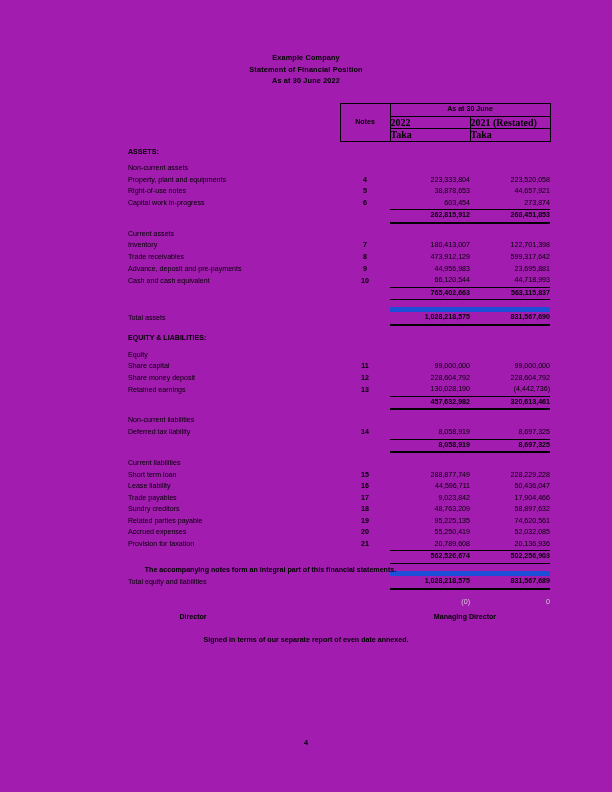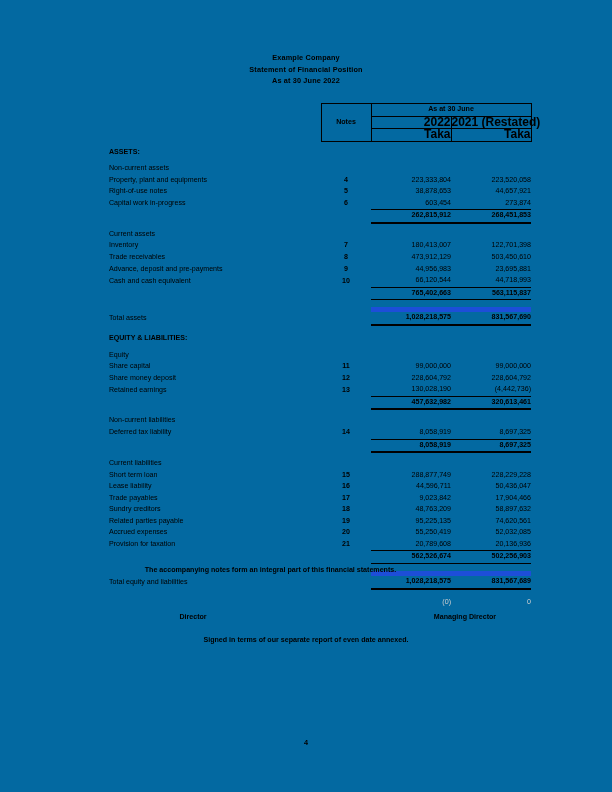--- a/index.html
+++ b/index.html
@@ -4,21 +4,21 @@
 <style>
   html, body {
     margin: 0;
     padding: 0;
     background: #9a9a9a;
   }
   .page {
     position: relative;
     width: 612px;
     height: 792px;
-    background: #0369a1;
+    background: #a21caf;
     margin: 0 auto;
     font-family: "Liberation Sans", sans-serif;
     color: #000000;
     overflow: hidden;
   }
 
   
   .title-block {
     position: absolute;
     top: 52px;
@@ -30,21 +30,21 @@
     font-size: 7.3px;
     font-weight: bold;
     line-height: 11.6px;
     letter-spacing: 0.15px;
   }
 
   
   .stmt {
     position: absolute;
     top: 103px;
-    left: 109px;
+    left: 128px;
     width: 422px;
     border-collapse: collapse;
     table-layout: fixed;
     font-size: 7.1px;
   }
   .stmt td {
     padding: 0;
     vertical-align: bottom;
     height: 11.55px;
     line-height: 11.55px;
@@ -56,26 +56,27 @@
   col.c-y1    { width: 80px; }
   col.c-gap   { width: 0px; }
   col.c-y2    { width: 80px; }
 
   .lbl    { text-align: left; padding-left: 1px; }
   .notes  { text-align: center; }
   .num    { text-align: right; padding-right: 5px; }
 
   
   .hdr-cell {
-    text-align: right;
-    font-weight: bold;
-    font-size: 12px;
+    text-align: left;
+    font-weight: bold;
+    font-size: 10px;
     border: 1px solid #000;
     height: 11.2px;
     line-height: 11.2px;
+    font-family: Liberation Serif, serif;
   }
   .hdr-notes {
     text-align: center;
     font-weight: bold;
     border: 1px solid #000;
     margin-left: 16px;
   }
   .hdr-span {
     border: 1px solid #000;
     text-align: center;
@@ -266,21 +267,21 @@
         <td class="notes bold">7</td>
         <td class="num">180,413,007</td>
         <td></td>
         <td class="num">122,701,398</td>
       </tr>
       <tr>
         <td class="lbl">Trade receivables</td>
         <td class="notes bold">8</td>
         <td class="num">473,912,129</td>
         <td></td>
-        <td class="num">503,450,610</td>
+        <td class="num">599,317,642</td>
       </tr>
       <tr>
         <td class="lbl">Advance, deposit and pre-payments</td>
         <td class="notes bold">9</td>
         <td class="num">44,956,983</td>
         <td></td>
         <td class="num">23,695,881</td>
       </tr>
       <tr>
         <td class="lbl">Cash and cash equivalent</td>

